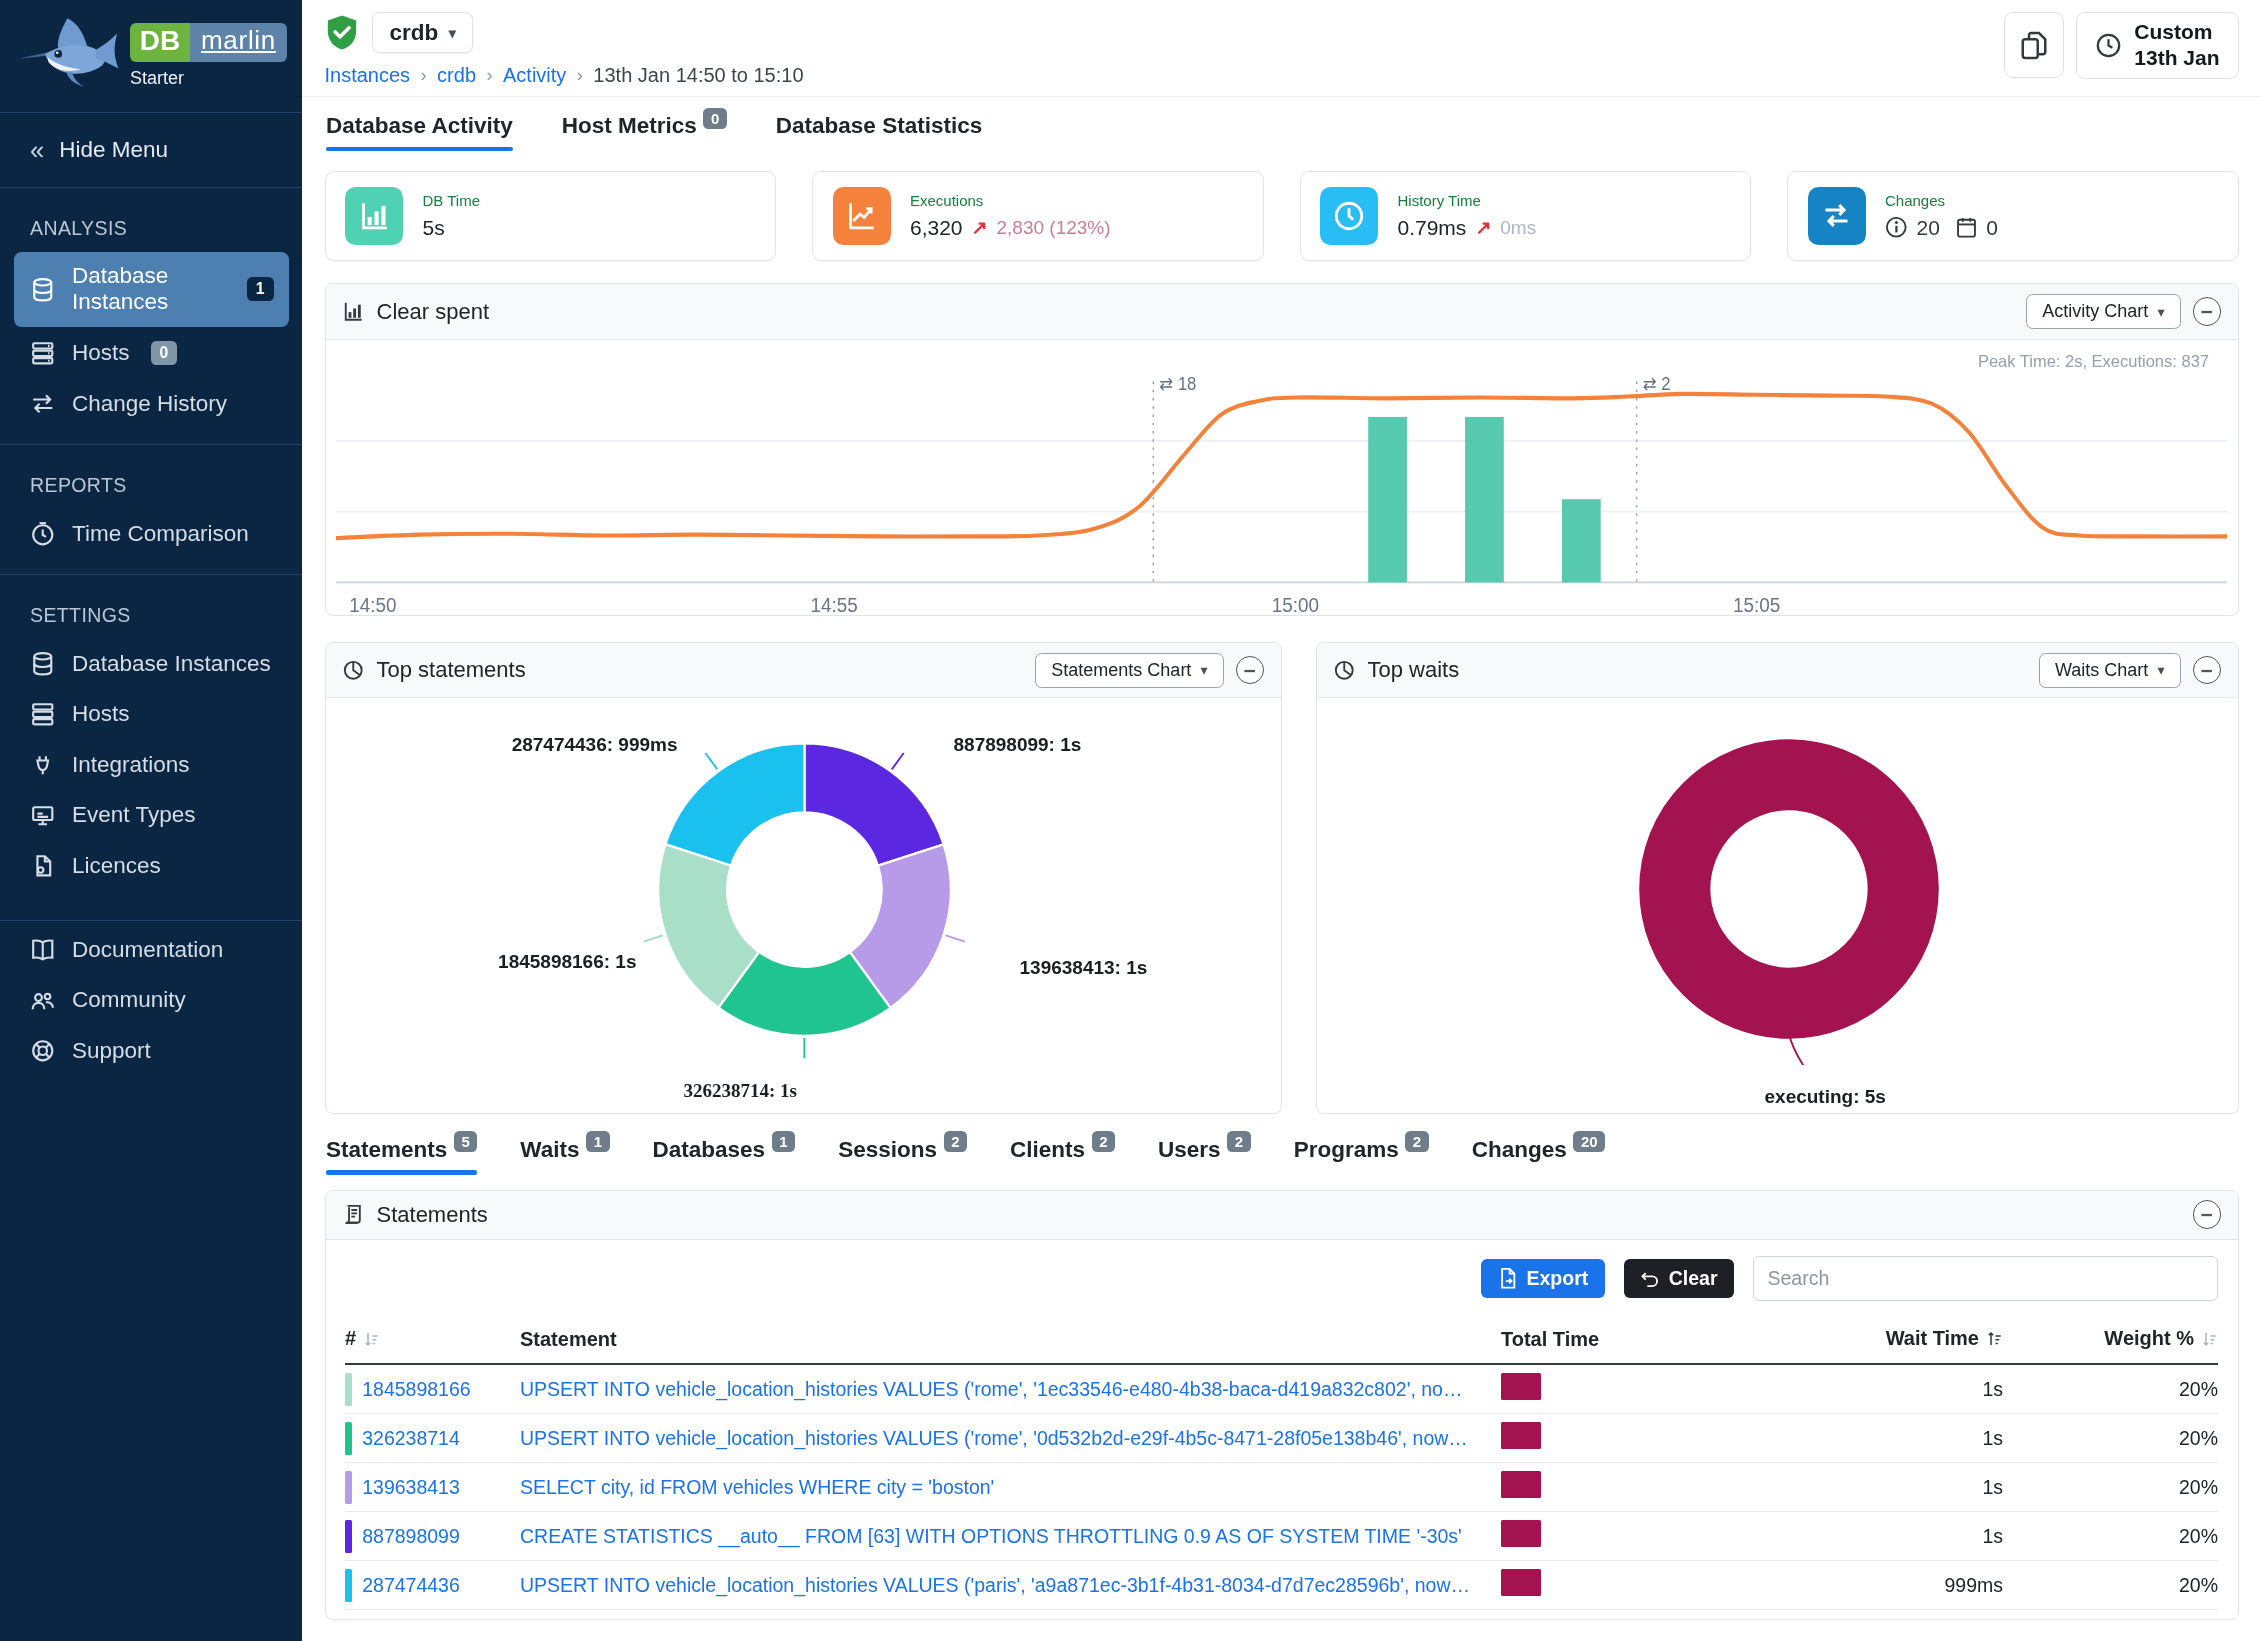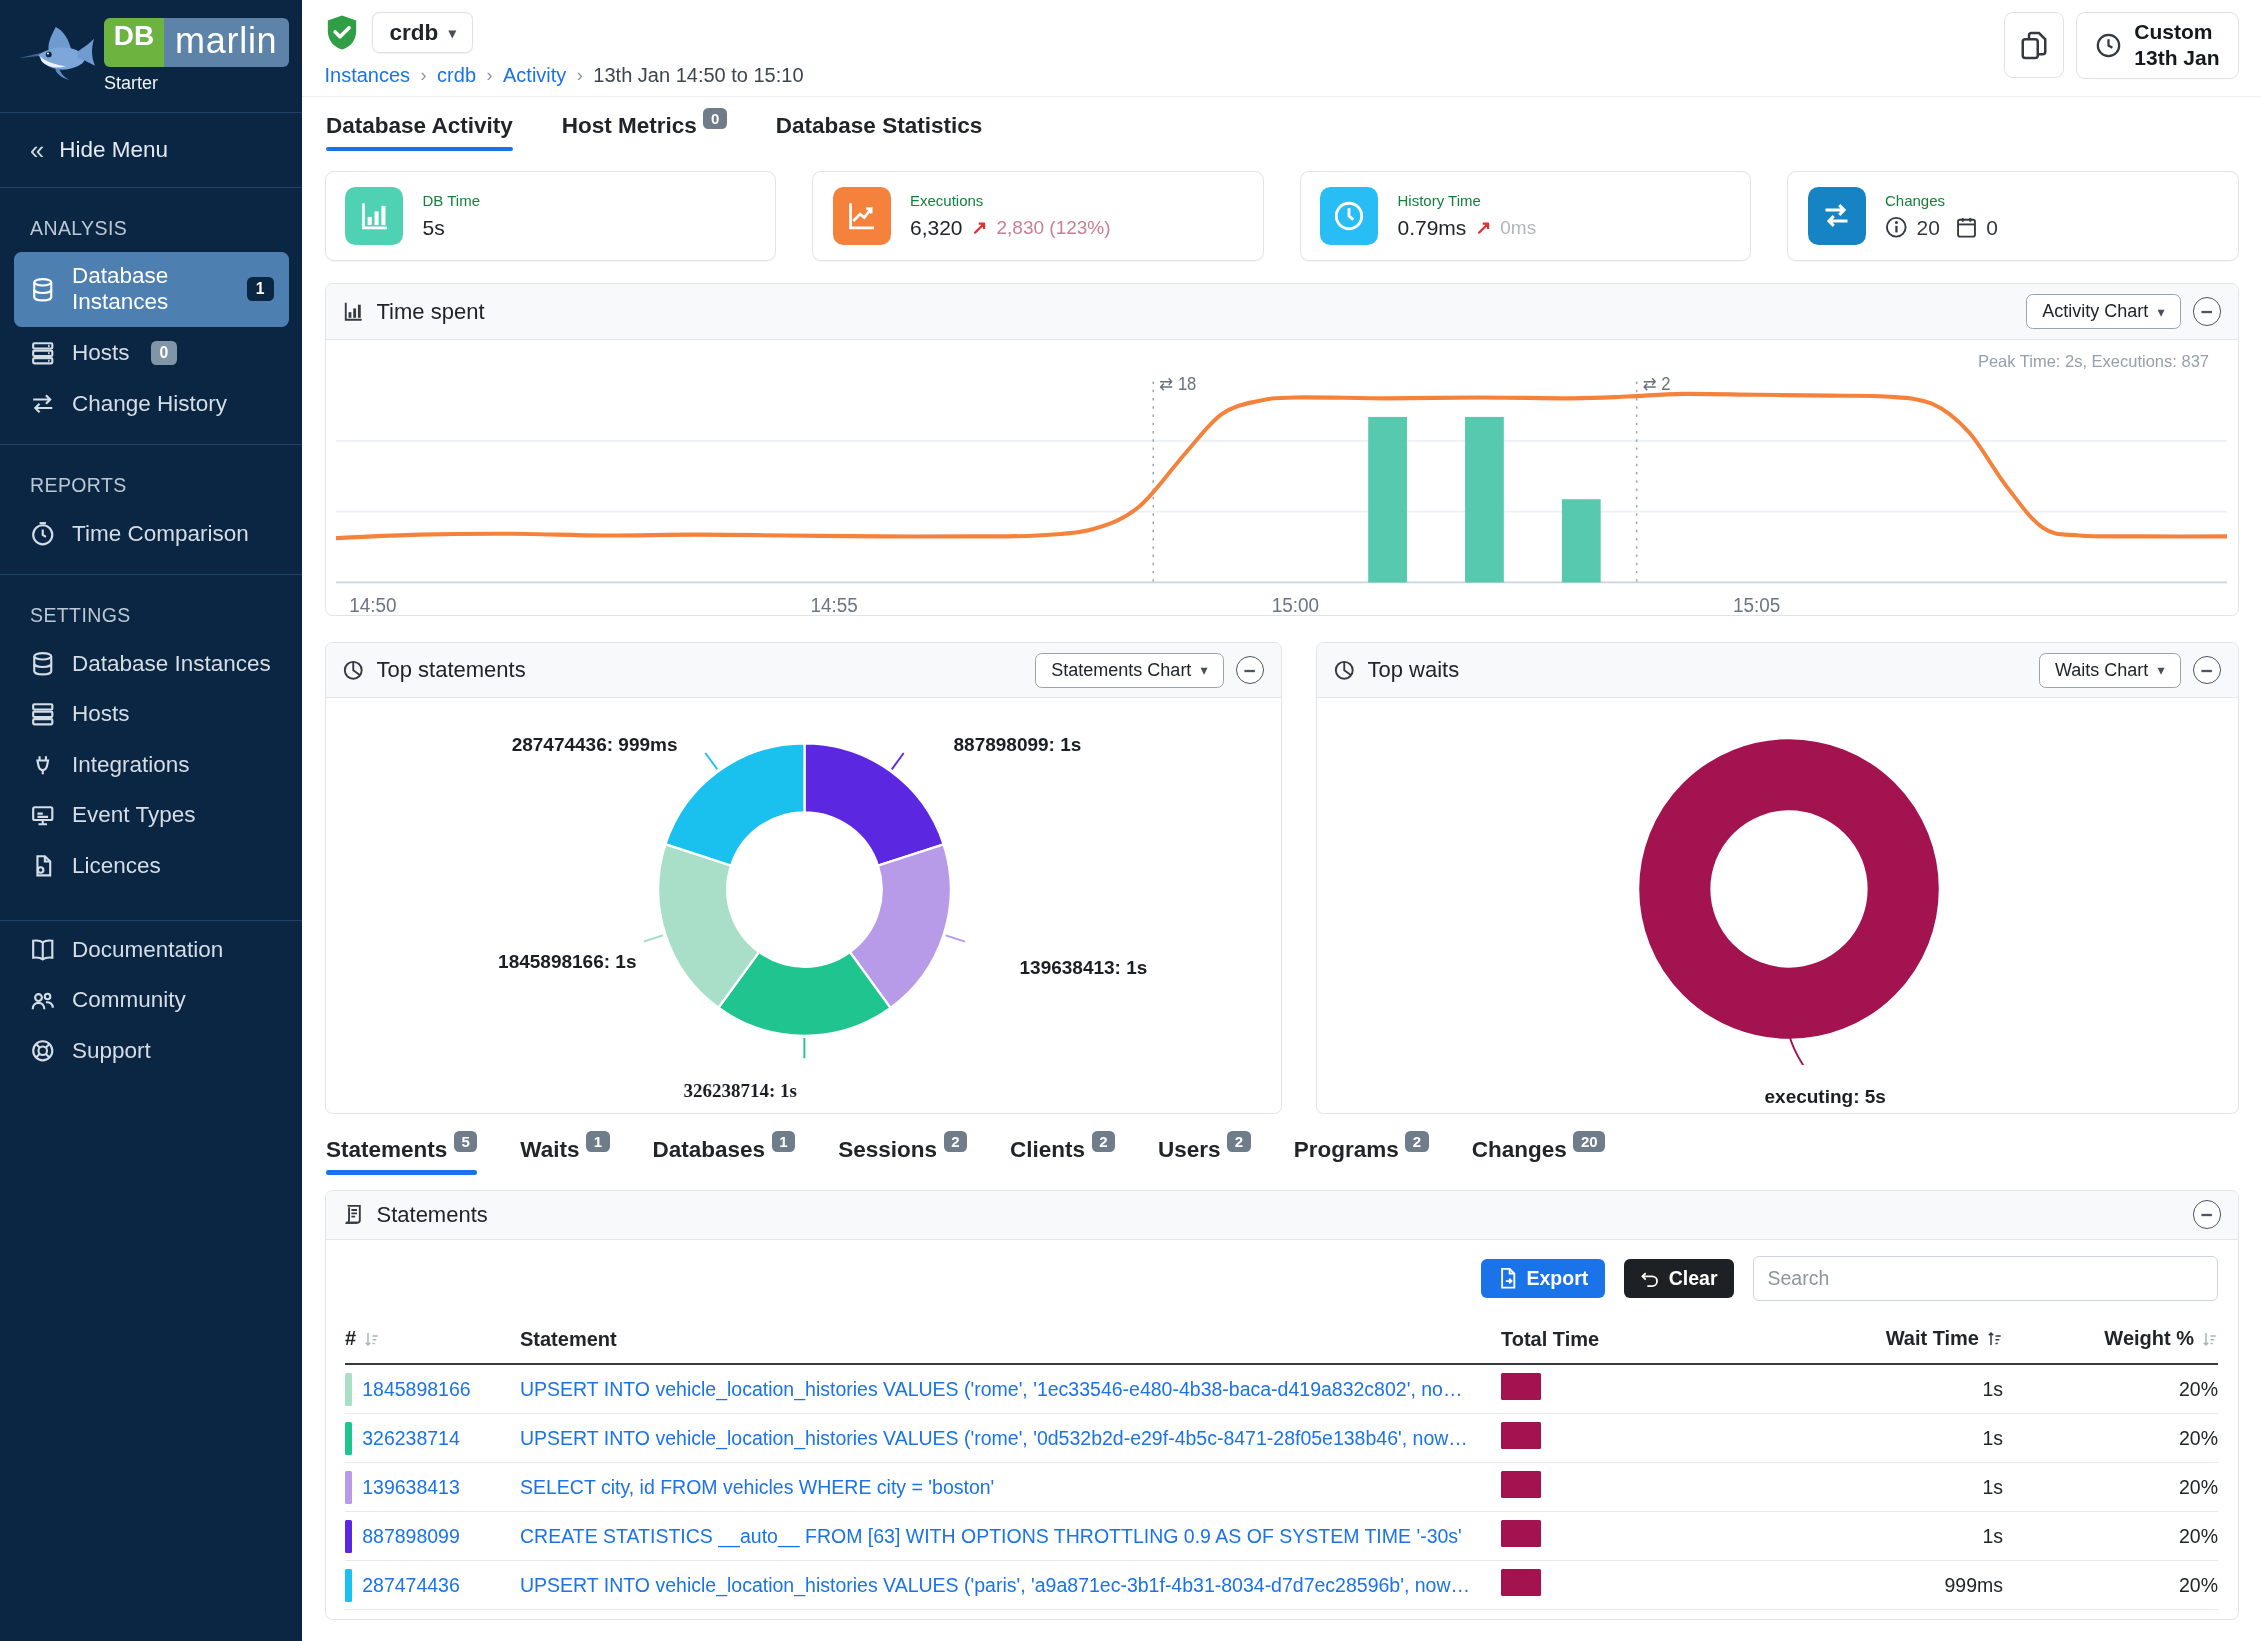--- a/index.html
+++ b/index.html
@@ -5,21 +5,21 @@
   * { margin:0; padding:0; box-sizing:border-box; }
   html,body { width:2261px; height:1642px; font-family:"Liberation Sans", sans-serif; background:#fff; overflow:hidden; }
   .app { display:flex; width:2261px; height:1642px; }
 
   
   .sidebar { width:302px; flex-shrink:0; background:#0b2642; color:#d5dde6; overflow:hidden; }
   .brand { padding:12px 13.5px 7.5px 16.5px; display:flex; align-items:center; gap:1.5px; }
   .brand-right { display:flex; flex-direction:column; }
   .brand-badges { display:flex; }
   .bdg-db { background:#6cb33f; color:#fff; font-weight:bold; font-size:28px; padding:2.2px 9.7px 4.5px; border-radius:6px 0 0 6px; }
-  .bdg-marlin { background:#5d84a8; color:#fff; font-weight:300; font-size:36px; padding:2.2px 11.2px 4.5px; border-radius:0 6px 6px 0; letter-spacing:0.7px; }
+  .bdg-marlin { background:#5d84a8; color:#fff; font-weight:300; font-size:26px; padding:2.2px 11.2px 4.5px; border-radius:0 6px 6px 0; letter-spacing:0.7px;text-decoration:underline; }
   .brand-edition { color:#eef3f8; font-size:18px; margin-top:6.7px; }
   .side-divider { border-top:0.7px solid #21416a; margin:4.5px 0; }
   .hide-menu { display:flex; align-items:center; gap:15px; padding:18px 30px; font-size:22.5px; color:#e4eaf1; cursor:pointer; }
   .hide-menu .chev { font-size:25.5px; color:#cdd7e1; }
   .side-title { font-size:19.5px; color:#bac7d5; padding:24px 30px 10.5px; letter-spacing:0.4px; }
   .side-item { display:flex; align-items:center; gap:16.5px; padding:11.2px 15px 11.2px 16.5px; margin:2.2px 13.5px; font-size:22.5px; color:#d5dde6; border-radius:7.5px; cursor:pointer; }
   .side-item svg { flex-shrink:0; }
   .side-item.active { background:#4d80b1; color:#ffffff; }
   .sbadge { font-size:15.7px; font-weight:bold; padding:3px 9px; border-radius:5.2px; margin-left:4.5px; }
   .sbadge.dark { background:#0b2642; color:#fff; }
@@ -362,21 +362,21 @@
     </div>
 
     <div class="panel">
       <div class="panel-head">
         <svg width="22.5" height="22.5" viewBox="0 0 24 24" fill="none" stroke="#343a40" stroke-width="2">
             <path d="M4,3 V21 H21"></path>
             <rect x="7" y="13" width="3" height="6" fill="#343a40" stroke="none"></rect>
             <rect x="12" y="9" width="3" height="10" fill="#343a40" stroke="none"></rect>
             <rect x="17" y="5" width="3" height="14" fill="#343a40" stroke="none"></rect>
           </svg>
-        <span>Time spent</span>
+        <span>Clear spent</span>
         <span class="spacer"></span>
         <div class="chart-select">
           <span>Activity Chart</span>
           <span class="caret">▾</span>
         </div>
         <div class="collapse-btn">−</div>
       </div>
       <div class="ts-body">
         <div class="peak-note">Peak Time: 2s, Executions: 837</div>
         <svg id="time-chart" viewBox="0 0 2500 300" preserveAspectRatio="none">

